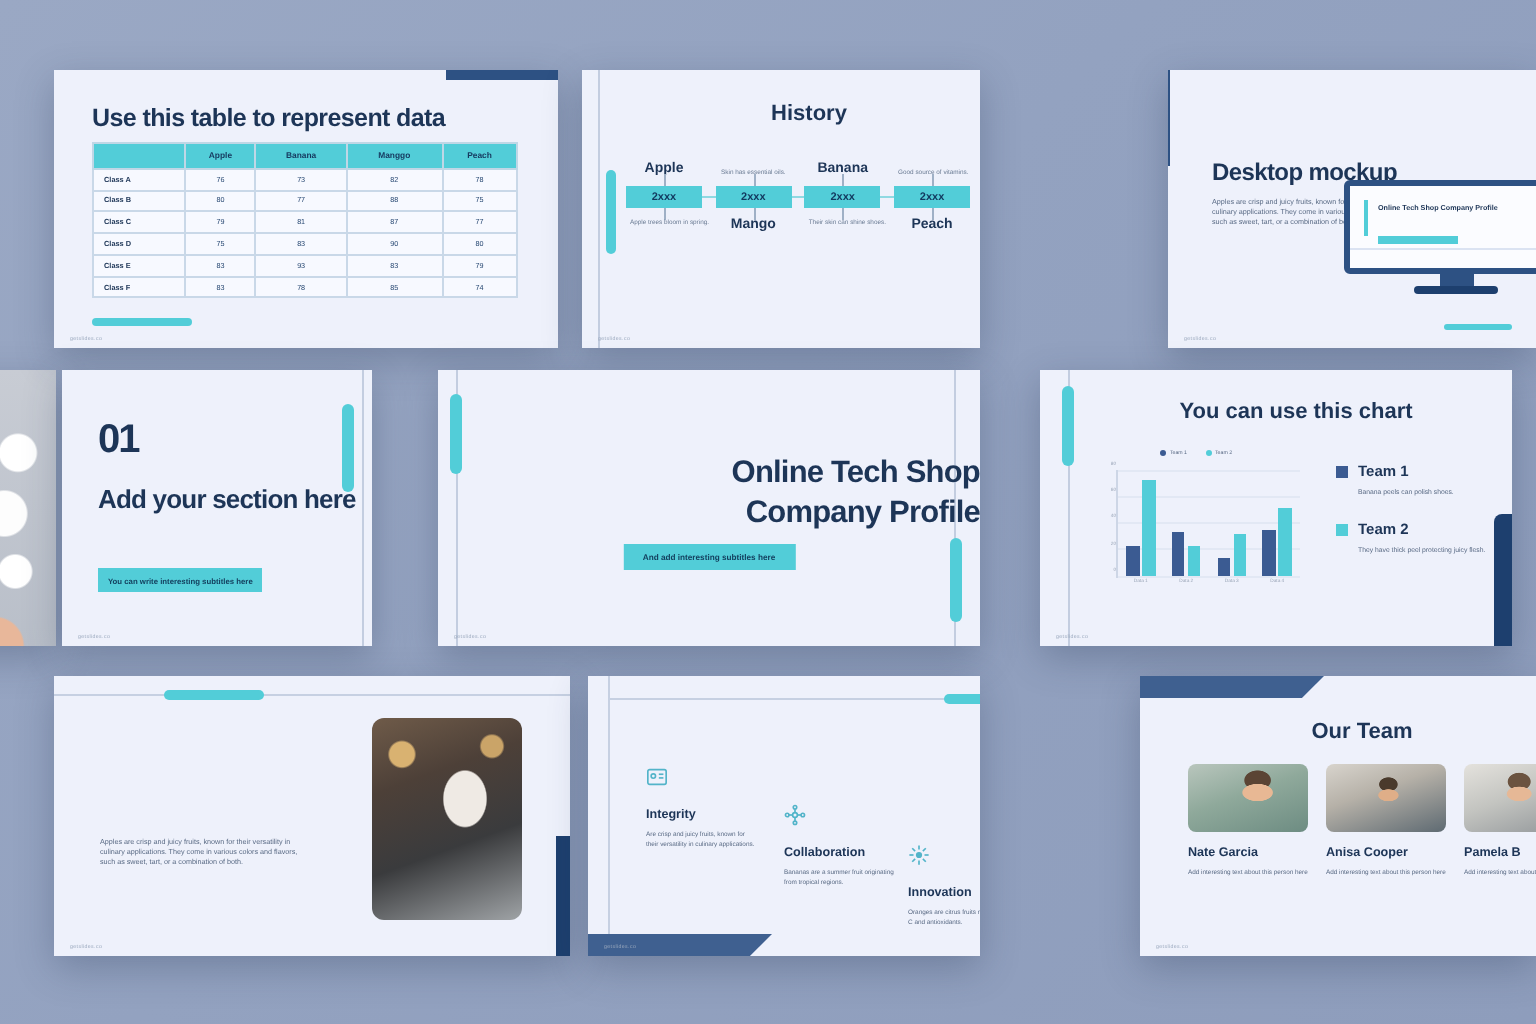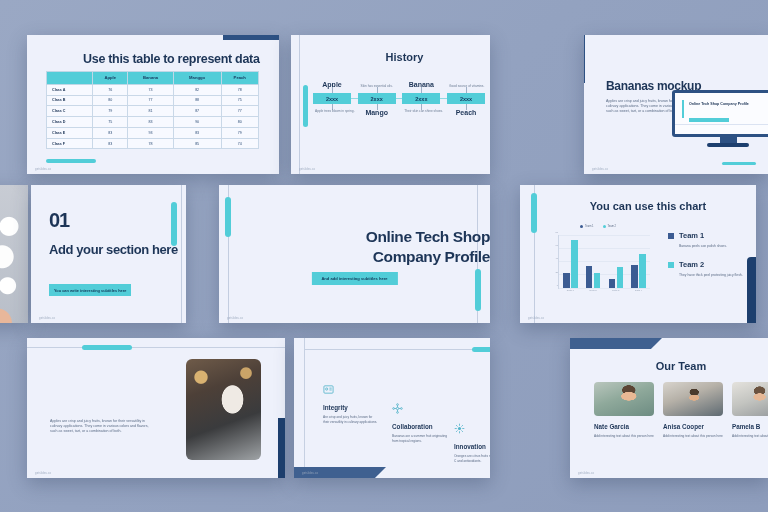--- a/index.html
+++ b/index.html
@@ -23,21 +23,21 @@
   .txt-sm { color:#5a6b85; line-height:1.45; }
 
   .watermark{
     position:absolute; left:8px; bottom:3px;
     font-size:2.6px; letter-spacing:.2px; color:#9aa8bd;
   }
 
   
   #s1 { left:27px; top:35px; width:252px; height:139px; }
   #s1 .topbar{ position:absolute; right:0; top:0; width:56px; height:5px; background:#2d5183; }
-  #s1 h1{ position:absolute; left:19px; top:17px; font-size:12.5px; font-weight:700; letter-spacing:-.3px;margin-left:37px;}
+  #s1 h1{ position:absolute; left:19px; top:17px; font-size:12.5px; font-weight:700; letter-spacing:-.3px;}
   #s1 table{ position:absolute; left:19px; top:36px; width:213px; border-collapse:collapse; }
   #s1 th{ background:#52cdd8; color:#16395f; font-size:4.2px; font-weight:700; padding:3.4px 0; text-align:center; border:.4px solid #bfd7e6;}
   #s1 th:first-child{ width:46px; }
   #s1 td{ font-size:3.6px; color:#2a4a74; text-align:center; padding:2.9px 0; border:.4px solid #c9d8e8; background:#f7f9ff;}
   #s1 td.rowlab{ text-align:left; padding-left:5px; font-weight:700; font-size:3.7px; color:#1d3557;}
   #s1 .pill{ position:absolute; left:19px; bottom:11px; width:50px; height:4px; border-radius:2px; background:#52cdd8;}
 
   
   #s2 { left:291px; top:35px; width:199px; height:139px; }
   #s2 .leftline{ position:absolute; left:8px; top:0; width:.7px; height:100%; background:#c3cde0;}
@@ -283,21 +283,21 @@
           <div class="box">2xxx</div>
           <div class="stem dn"></div>
           <div class="lbl-bot big">Peach</div>
         </div>
       </div>
     <div class="watermark">getslides.co</div>
   </div>
 
   <div class="slide" id="s3">
     <div class="lwedge"></div>
-    <h1 class="navy">Bananas mockup</h1>
+    <h1 class="navy">Desktop mockup</h1>
     <p class="txt-sm">Apples are crisp and juicy fruits, known for their versatility in culinary applications. They come in various colors and flavors, such as sweet, tart, or a combination of both.</p>
     <div class="mon">
       <div class="screen">
         <div class="scr-acc"></div>
         <div class="scr-t">Online Tech Shop
 Company Profile</div>
         <div class="scr-btn"></div>
         <div class="scr-line"></div>
       </div>
       <div class="neck"></div>

